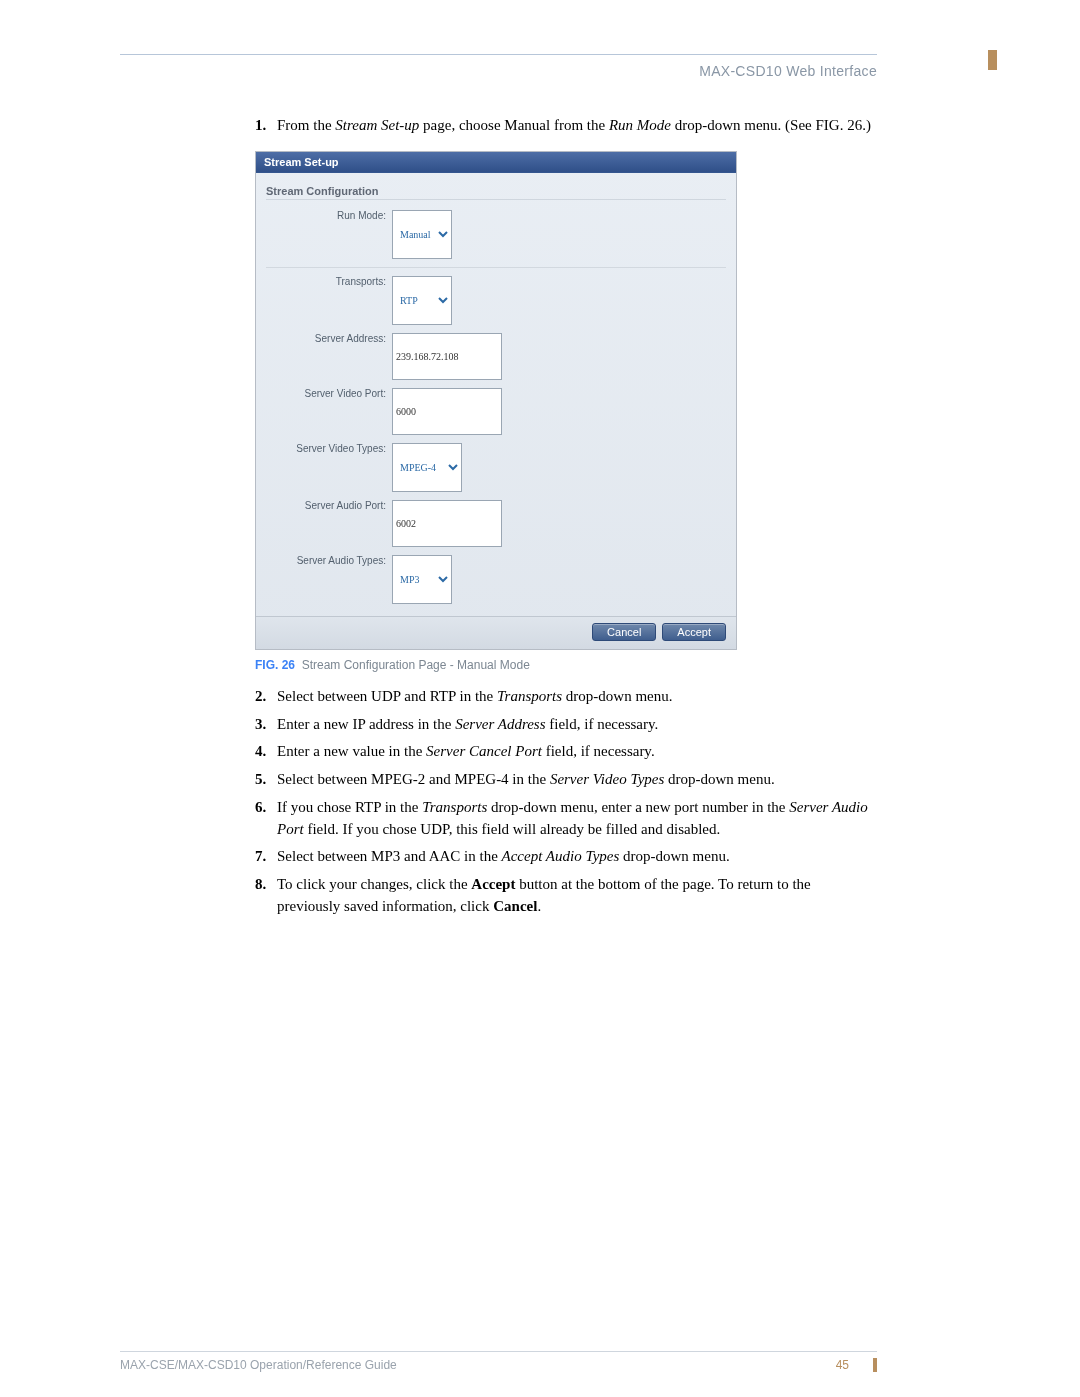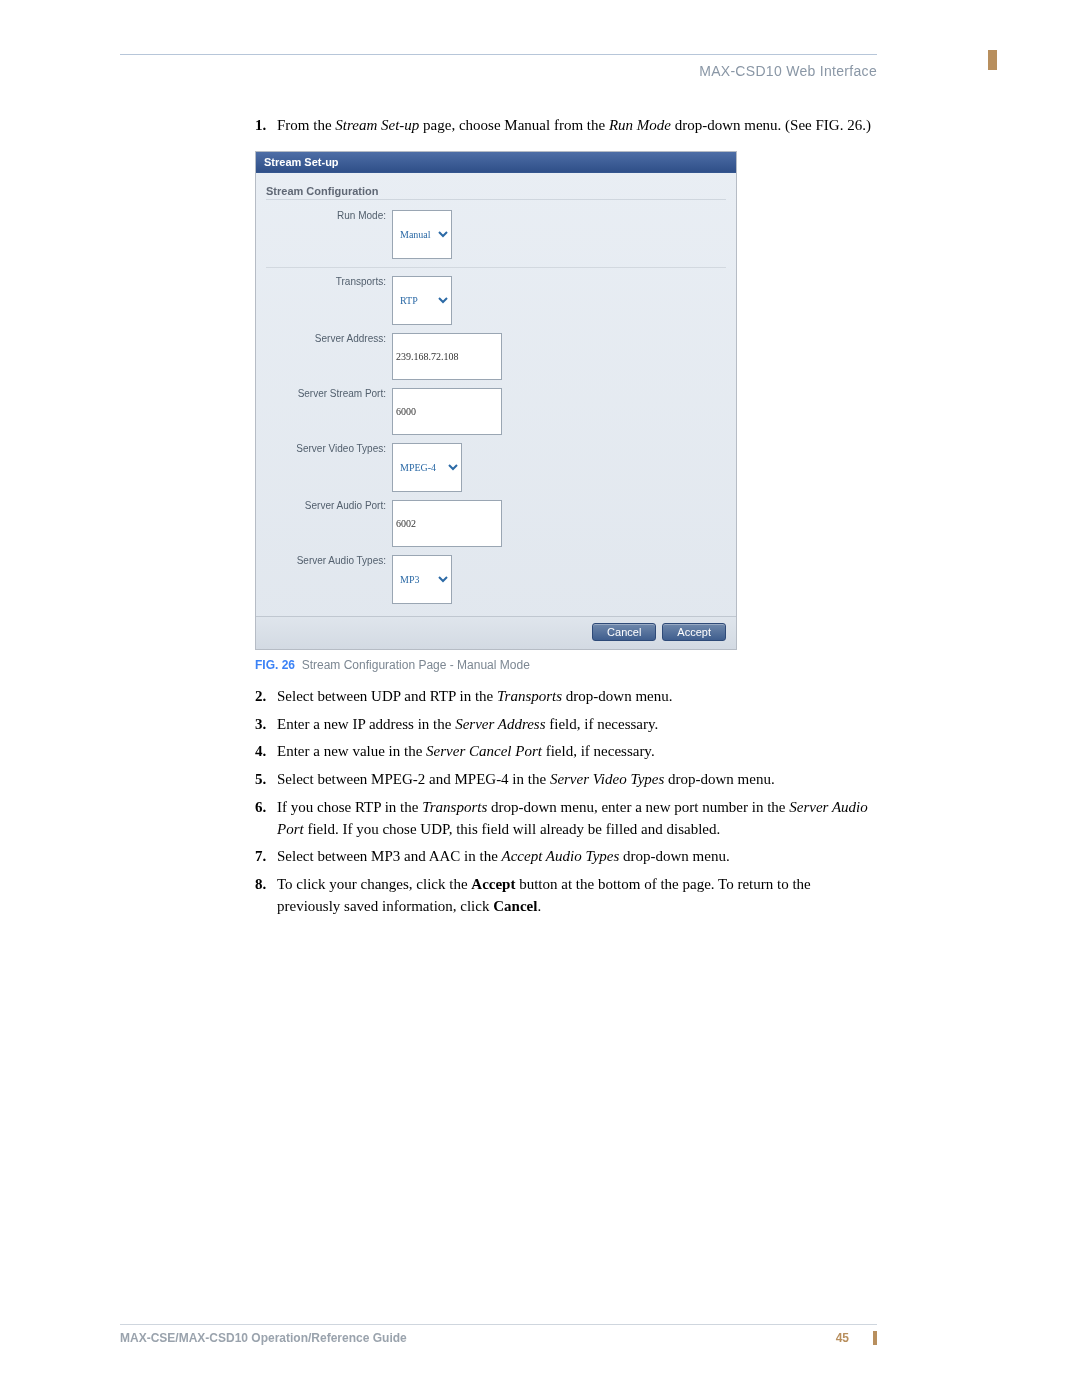--- a/index.html
+++ b/index.html
@@ -24,21 +24,21 @@
   .shot .fields{margin-top:10px;}
   .shot .row{display:flex;align-items:flex-start;margin:8px 0;}
   .shot .row .lbl{width:120px;text-align:right;padding-right:6px;color:#53606e;font-size:10px;}
   .shot .hr{border-top:1px solid #d2d8df;margin:8px 0;}
   .shot select,.shot input[type=text]{font-family:Liberation Serif, serif;font-size:10px;background:#fff;border:1px solid #9aa6b3;color:#2c6aa6;padding:17px 3px;box-sizing:border-box;}
   .shot select.sel-small{width:60px;}
   .shot select.sel-med{width:70px;}
   .shot input.inp{width:110px;color:#333;}
   .shot .btnbar{display:flex;justify-content:flex-end;gap:6px;padding:6px 10px 8px 0;background:linear-gradient(#dfe5ec,#d3dae3);border-top:1px solid #c0c7d0;}
   .shot .btn{background:linear-gradient(#6f88ab,#3f5e8e);border:1px solid #2e4a78;border-radius:3px;color:#fff;font-size:11px;padding:2px 14px;cursor:pointer;box-shadow:inset 0 1px 0 rgba(255,255,255,.3);}
-  .footer{position:absolute;left:120px;right:120px;bottom:52px;font-weight:bold;}
+  .footer{position:absolute;left:120px;right:120px;bottom:25px;}
   .footer-rule{border-top:1px solid #cfd6de;margin-bottom:6px;}
   .footer-row{display:flex;justify-content:space-between;font-family:Arial,Helvetica,sans-serif;color:#9aa3ad;font-size:12px;}
   .footer-row .pagenum{color:#b88f5e;border-right:4px solid #b88f5e;padding-right:24px;}
   
   .edge-tab{position:absolute;right:0;top:50px;width:9px;height:20px;background:#b88f5e;}
 </style>
 </head>
 <body>
 
 <div class="page">
@@ -68,21 +68,21 @@
             <div class="hr"></div>
             <div class="row">
               <div class="lbl">Transports:</div>
               <select class="sel-small"><option>RTP</option></select>
             </div>
             <div class="row">
               <div class="lbl">Server Address:</div>
               <input type="text" class="inp" value="239.168.72.108" style="">
             </div>
             <div class="row">
-              <div class="lbl">Server Stream Port:</div>
+              <div class="lbl">Server Video Port:</div>
               <input type="text" class="inp" value="6000" style="">
             </div>
             <div class="row">
               <div class="lbl">Server Video Types:</div>
               <select class="sel-med"><option>MPEG-4</option></select>
             </div>
             <div class="row">
               <div class="lbl">Server Audio Port:</div>
               <input type="text" class="inp" value="6002" style="">
             </div>

